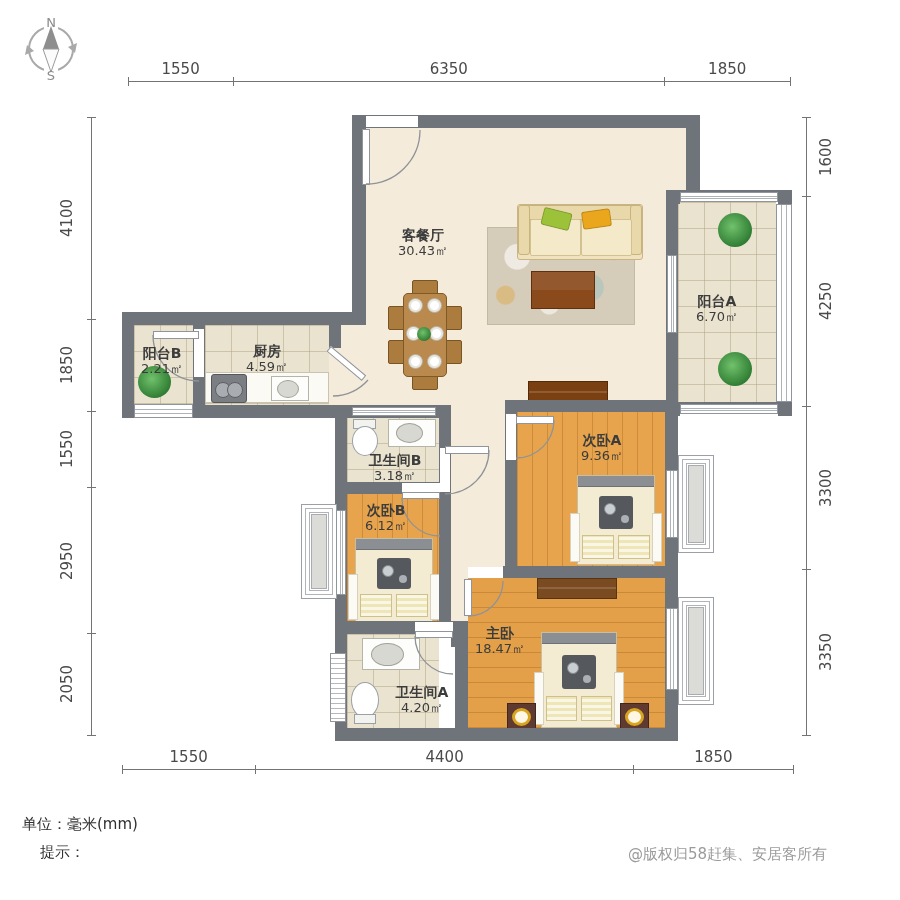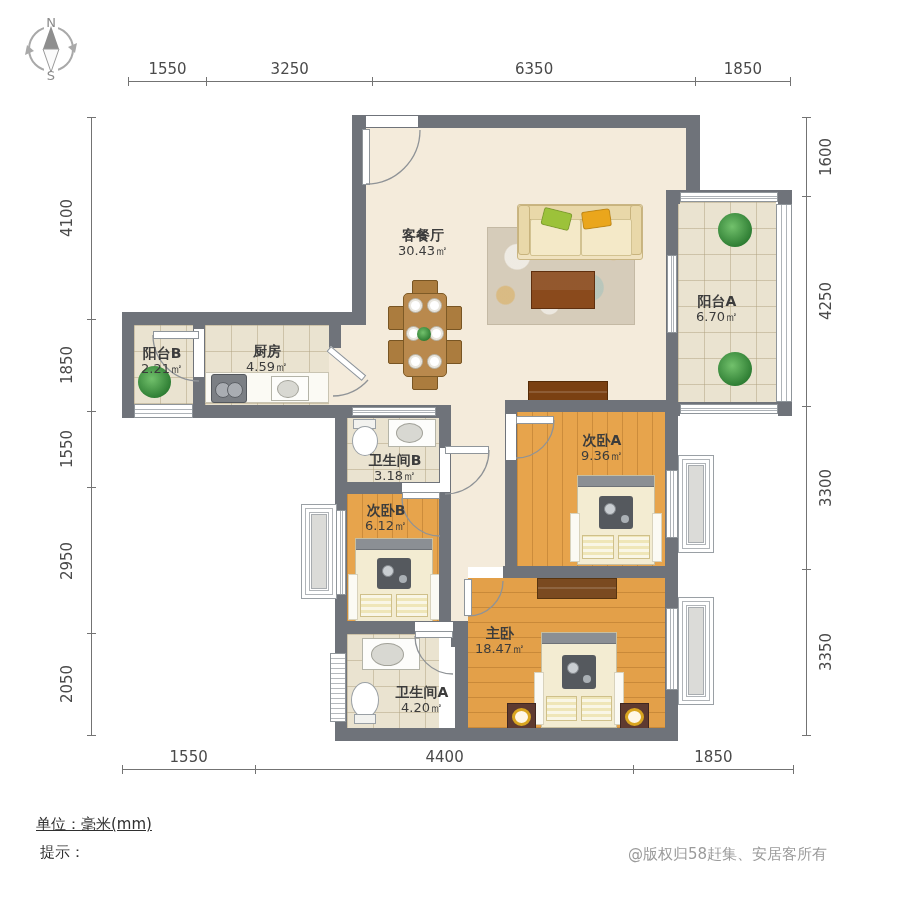--- a/index.html
+++ b/index.html
@@ -115,23 +115,20 @@
     <polygon points="33,14 41,37 25,37" fill="#8e8e8e"></polygon>
     <polygon points="33,60 41,37 25,37" fill="#fbfbfb" stroke="#9a9a9a" stroke-width="1"></polygon>
     <text x="33" y="15" text-anchor="middle" font-size="13" fill="#8a8a8a">N</text>
     <text x="33" y="68" text-anchor="middle" font-size="13" fill="#8a8a8a">S</text>
   </svg>
 
   <div class="dim-h" style="left:128px;top:60px;width:662px;">
       <div class="seg" style="flex-grow: 1550;">
         <span class="lbl">1550</span>
       </div>
-      <div class="seg" style="flex-grow: 3250;">
-        <span class="lbl">3250</span>
-      </div>
       <div class="seg" style="flex-grow: 6350;">
         <span class="lbl">6350</span>
       </div>
       <div class="seg" style="flex-grow: 1850;">
         <span class="lbl">1850</span>
       </div>
     </div>
   <div class="dim-h" style="left:122px;top:748px;width:671px;">
       <div class="seg" style="flex-grow: 1550;">
         <span class="lbl">1550</span>
@@ -366,21 +363,21 @@
   </div>
   <div class="rlabel" style="left:500px;top:625px;">
     <div class="rname">主卧</div>
     <div class="rarea">18.47㎡</div>
   </div>
   <div class="rlabel" style="left:422px;top:684px;">
     <div class="rname">卫生间A</div>
     <div class="rarea">4.20㎡</div>
   </div>
 
-  <div class="foot" style="left:36px;top:812px;text-decoration:underline;">
+  <div class="foot" style="left:22px;top:812px;">
     <span>单位：</span><span>毫米(mm)</span>
   </div>
   <div class="foot" style="left:40px;top:840px;">
     <span>提示：</span>
   </div>
   <div class="foot" style="left:88px;top:840px;width:560px;">
   </div>
   <div class="copyright" style="left:628px;top:845px;">@版权归58赶集、安居客所有</div>
 
 </div>

